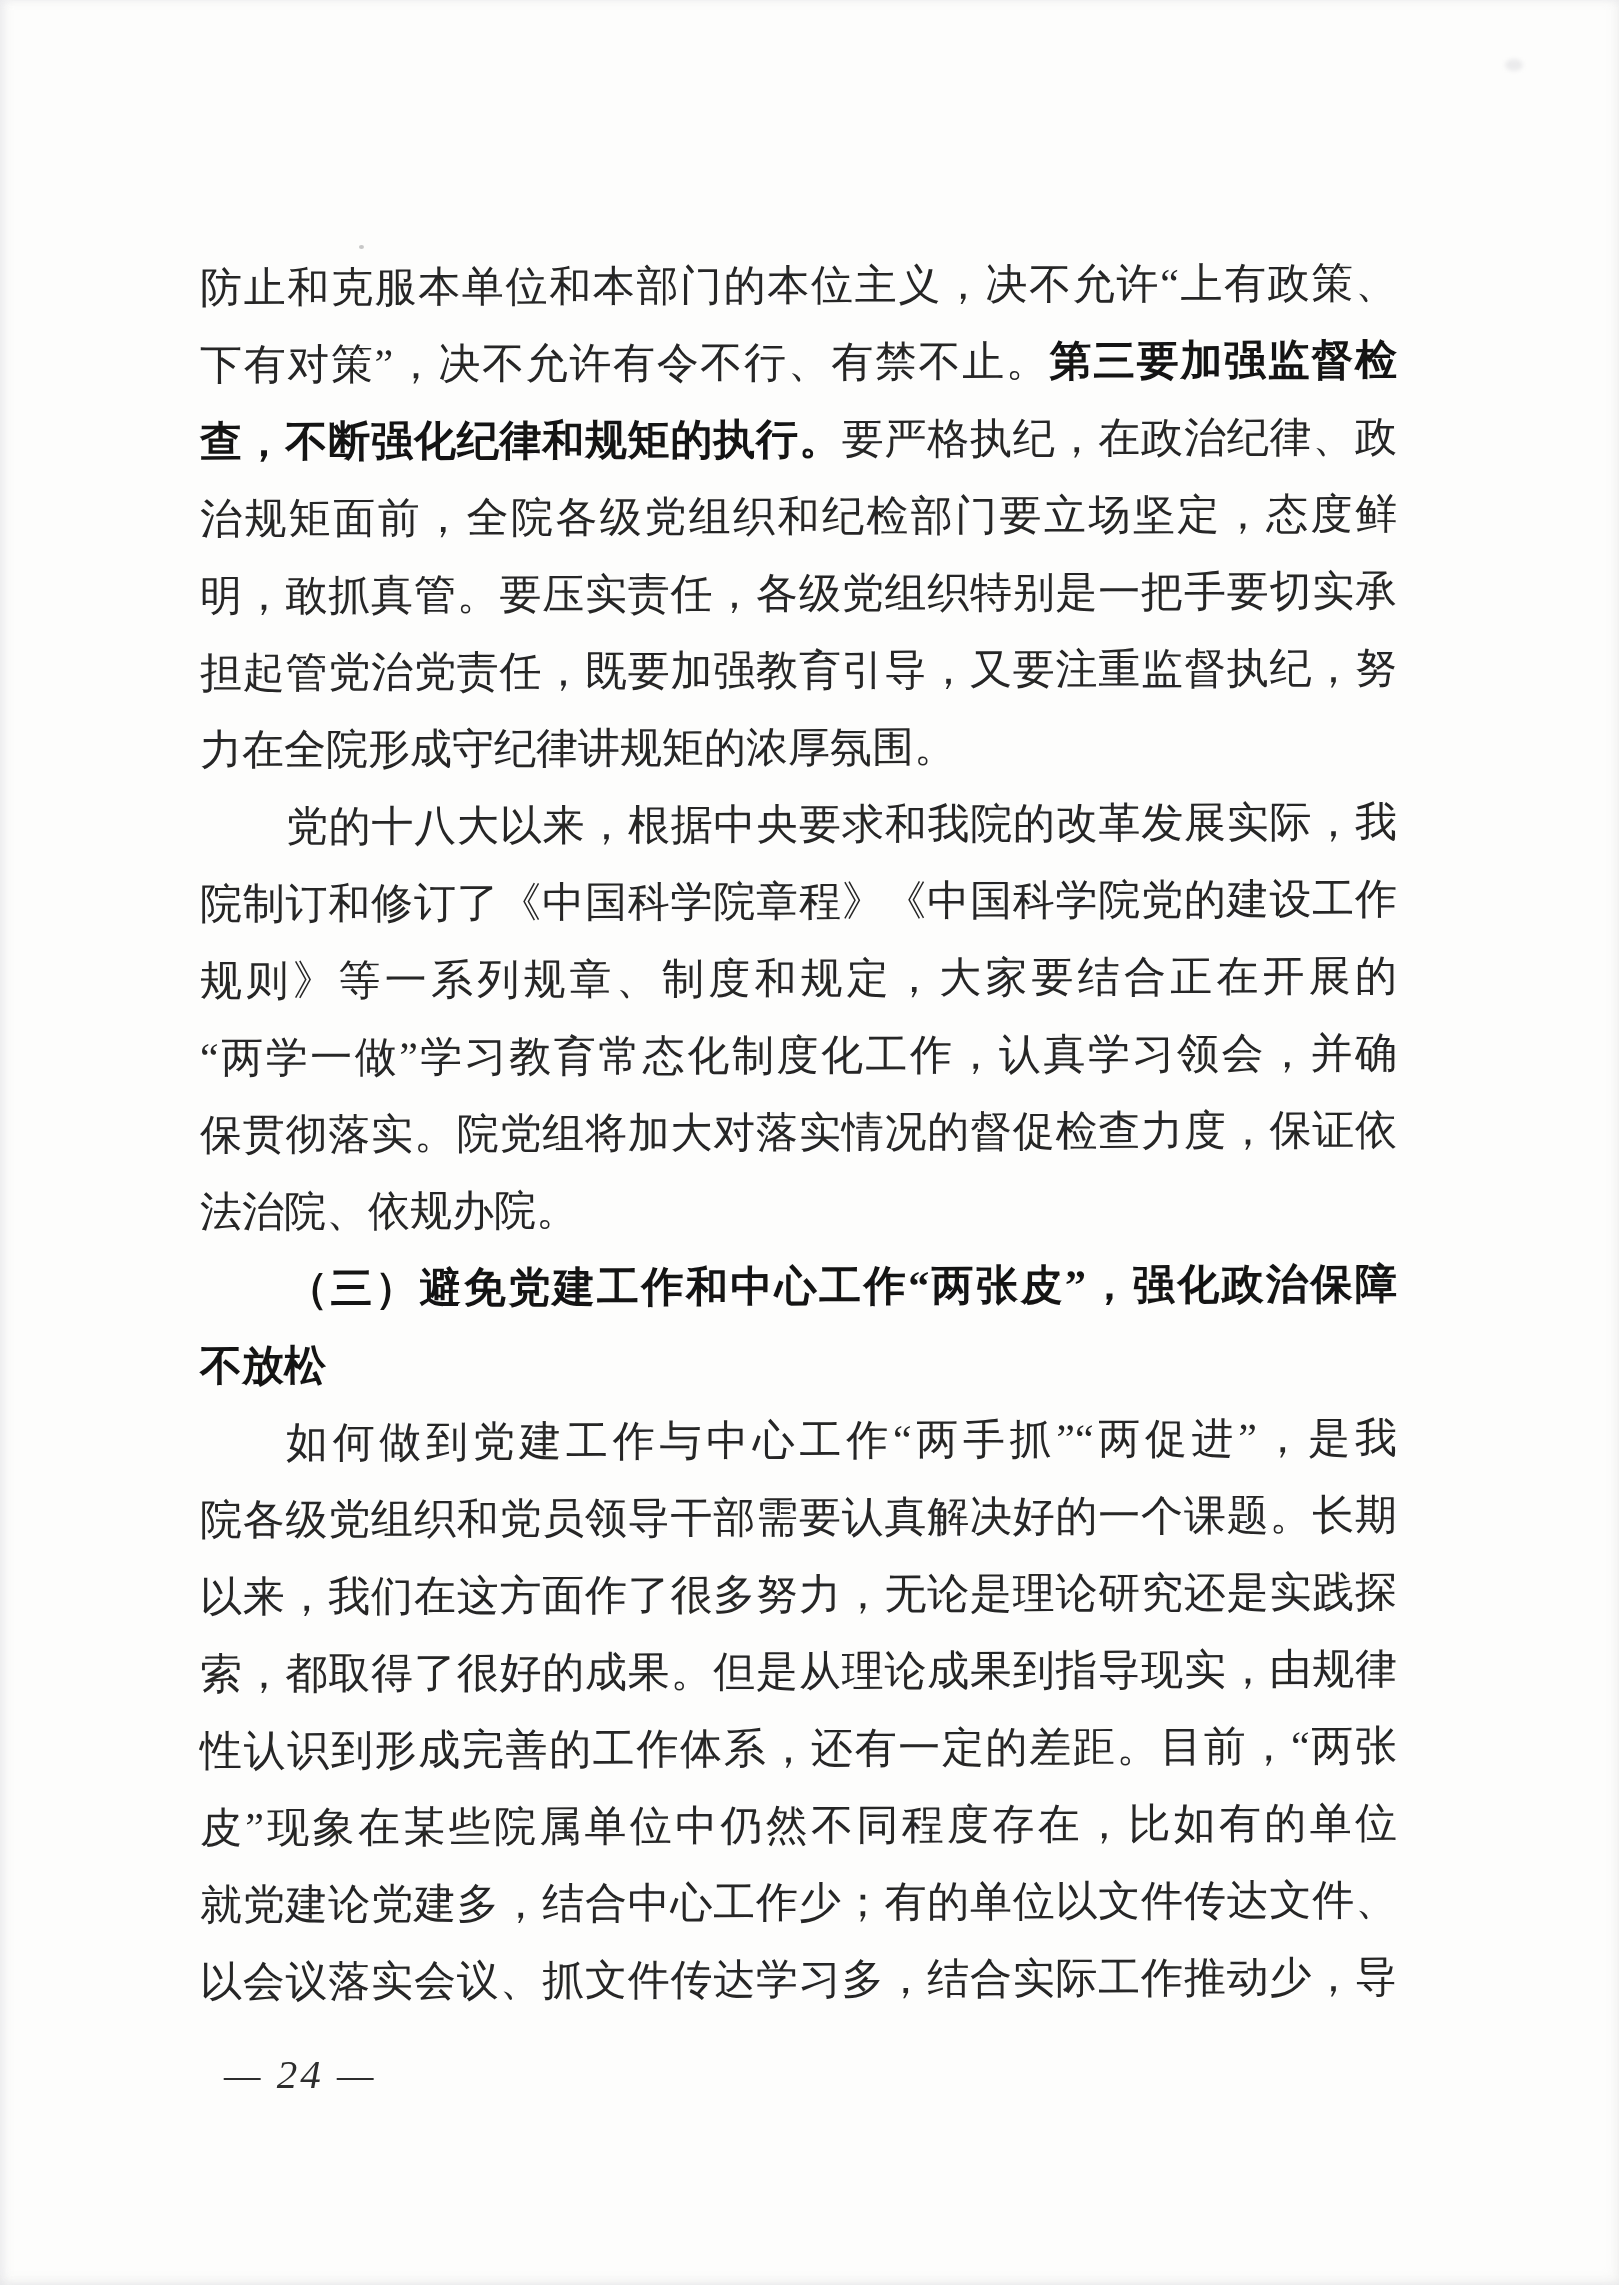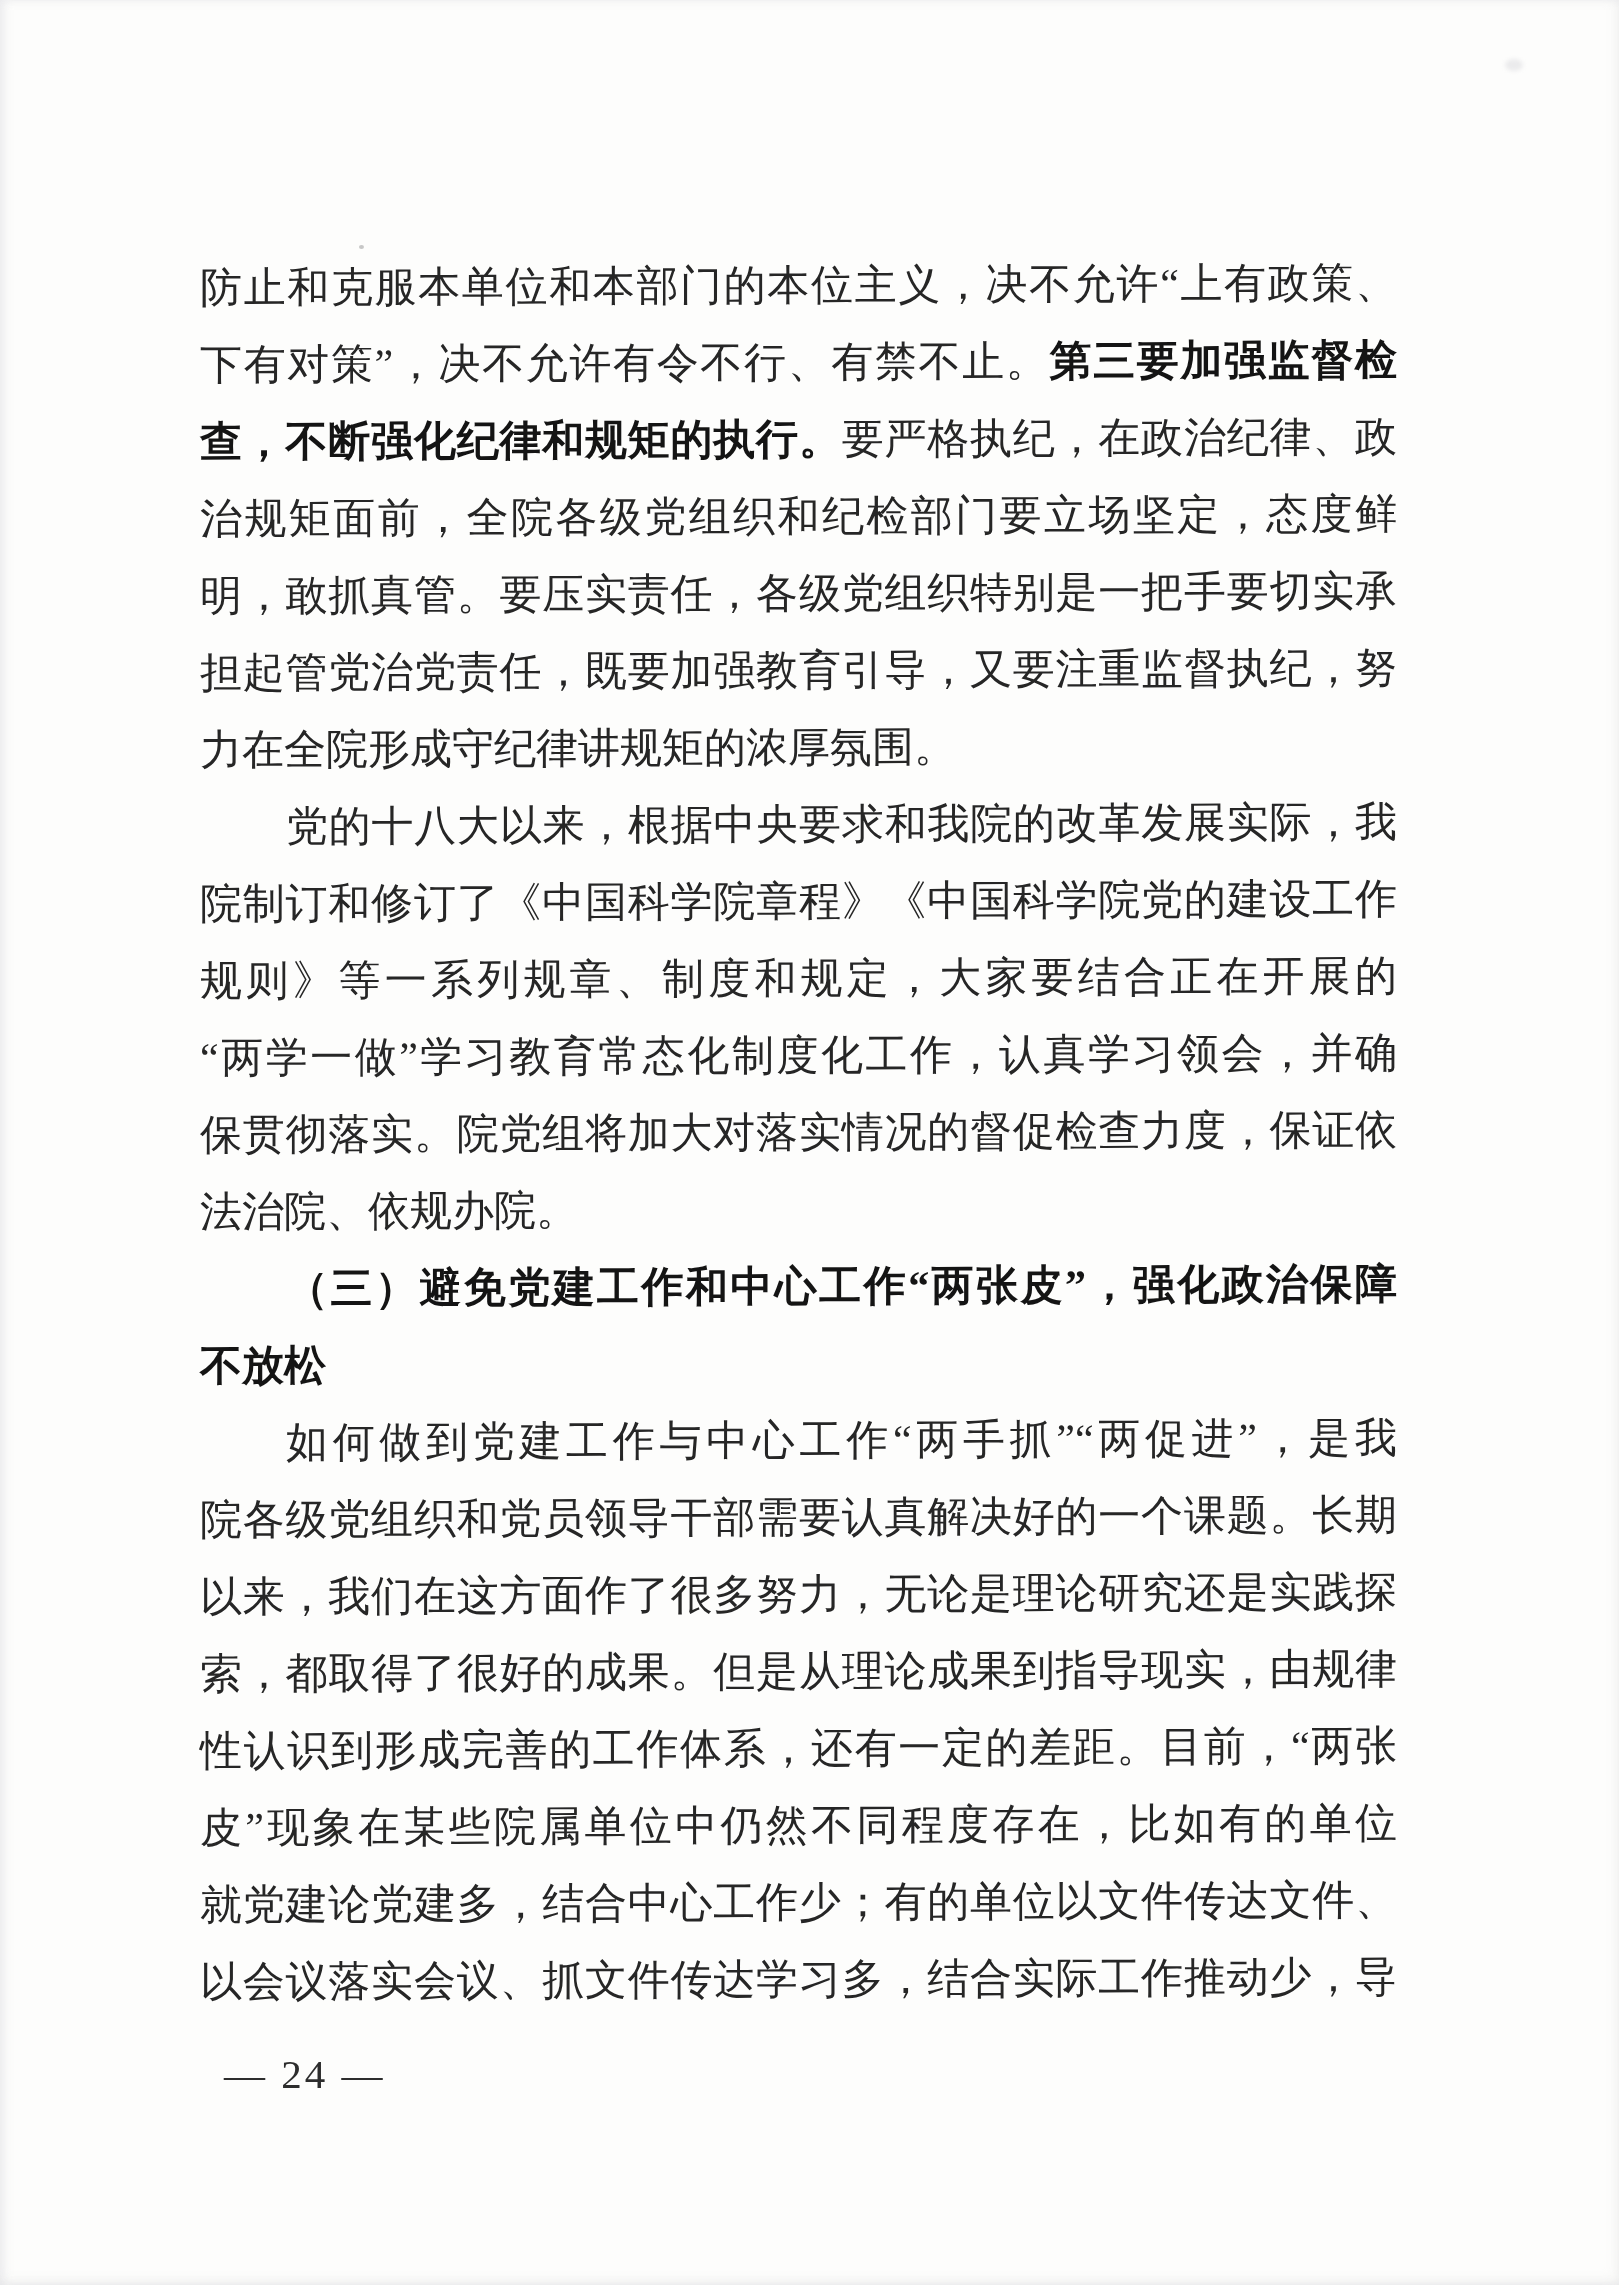--- a/index.html
+++ b/index.html
@@ -23,20 +23,21 @@
     text-align-last:justify;
     white-space:normal;
   }
   .ln.tail{text-align-last:left;}
   .ln.ind{text-indent:86px;}
   .ln .b, .ln.bold{font-weight:bold;color:#141414;}
   .footer{
     position:absolute;left:224px;top:2051px;
     font-size:41px;line-height:47px;color:#2d2d2d;
     letter-spacing:3px;
+    font-style:italic;
   }
   .speck{position:absolute;border-radius:50%;}
   .speck.s1{left:359px;top:245px;width:4.9px;height:3.9px;background:#9a9a9a;opacity:.55;}
   .speck.s2{left:1505px;top:59px;width:17.7px;height:11.8px;background:#c9c9cf;opacity:.35;filter:blur(2px);}
 </style>
 </head>
 <body>
 
 <div class="sheet">
   <div class="speck s1"></div>

